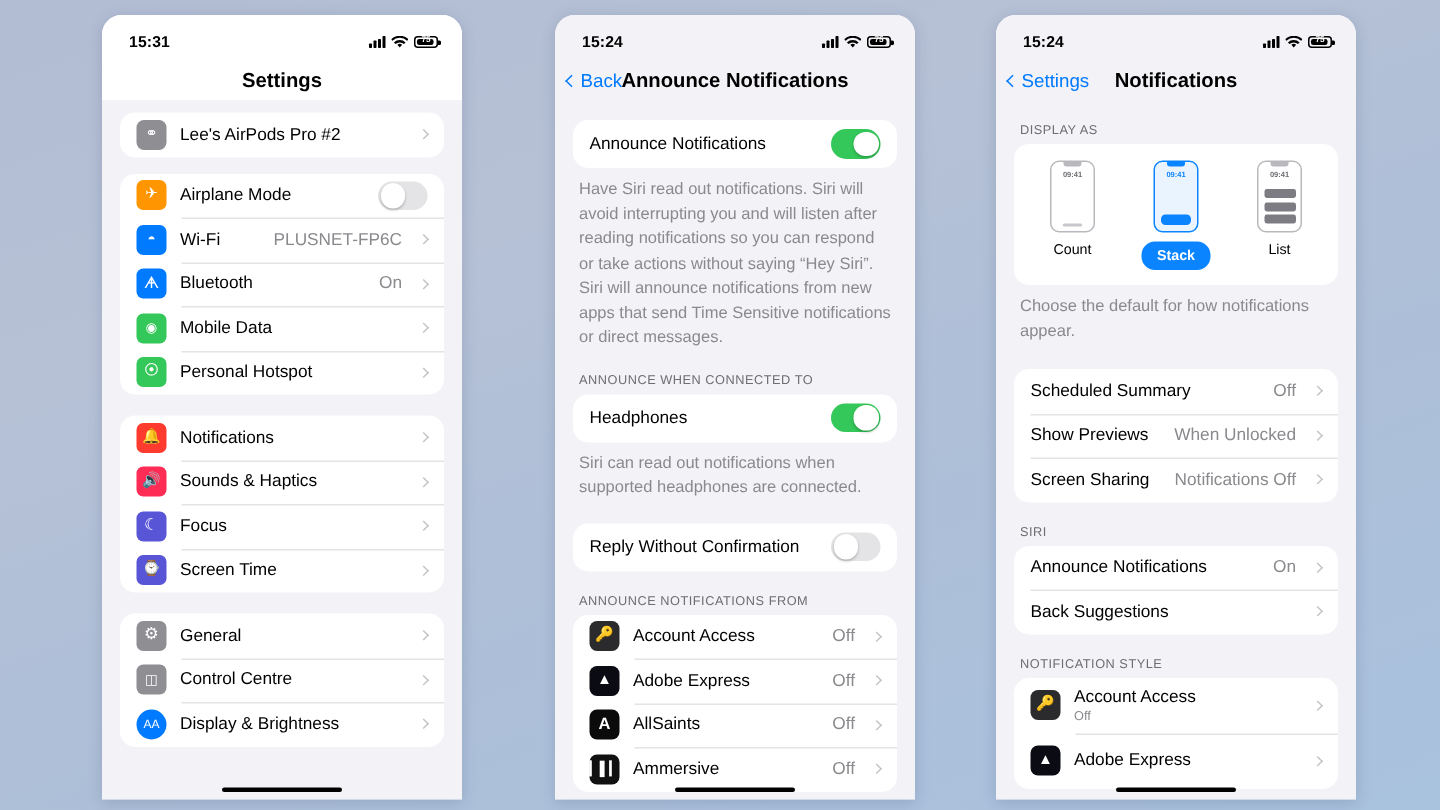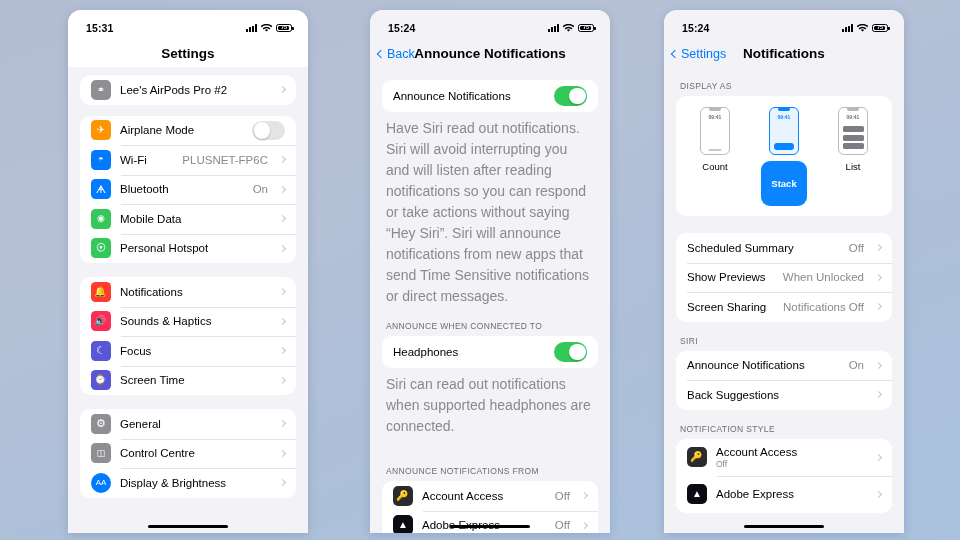--- a/index.html
+++ b/index.html
@@ -71,21 +71,21 @@
   }
   .chev-l { width: 6px; height: 6px; border-left: 1.8px solid #007aff; border-bottom: 1.8px solid #007aff; transform: rotate(45deg); }
 
   
   .screen { height: 466px; background: #f2f2f7; overflow: hidden; position: relative; }
 
   .group-header {
     font-size: 8.5px; color: #6d6d72; letter-spacing: .35px;
     padding: 14px 16px 5px; text-transform: uppercase;
   }
-  .footnote { font-size: 14px; color: #8a8a8e; line-height: 1.5; padding: 6px 16px 0; }
+  .footnote { font-size: 11px; color: #8a8a8e; line-height: 1.5; padding: 6px 16px 0; }
 
   .card { background: #fff; border-radius: 10px; margin: 0 12px; overflow: hidden; }
   .row {
     display: flex; align-items: center; gap: 9px;
     padding: 0 11px; height: 29.5px; position: relative; cursor: pointer;
   }
   .row + .row:before {
     content: ""; position: absolute; left: 41px; right: 0; top: 0; height: 1px; background: #e4e4e7;
   }
   .row.noicon + .row.noicon:before { left: 11px; }
@@ -123,21 +123,21 @@
   .mini .notch { width: 12px; height: 2.6px; background: #b9b9bd; border-radius: 0 0 2px 2px; }
   .mini .t { font-size: 5px; color:#6d6d72; margin-top: 3px; font-weight:bold; }
   .mini .hbar { position:absolute; bottom:3px; left:50%; transform:translateX(-50%); width:13px; height:1.6px; background:#c7c7cc; border-radius:1px; }
   .mini.sel { border-color:#0a84ff; background:#eaf4ff; border-width:1.6px; }
   .mini.sel .notch { background:#0a84ff; }
   .mini.sel .t { color:#0a84ff; }
   .mini.sel .stackbar { position:absolute; bottom:4px; left:4px; right:4px; height:7px; background:#0a84ff; border-radius:3px; }
   .mini .lines { position:absolute; bottom:5px; left:3.5px; right:3.5px; display:flex; flex-direction:column; gap:2.5px; }
   .mini .lines i { display:block; height:6px; background:#7c7c82; border-radius:1.6px; }
   .da-label { font-size: 9.5px; color:#000; }
-  .da-label.pill { background:#0a84ff; color:#fff; padding: 17px 10px; border-radius: 9px; font-weight:bold; }
+  .da-label.pill { background:#0a84ff; color:#fff; padding: 4px 10px; border-radius: 9px; font-weight:bold; }
 
   
   .home-ind { position:absolute; bottom:5px; left:50%; transform:translateX(-50%); width:80px; height:3.5px; background:#000; border-radius:2px; }
 
   .spacer8 { height: 8px; }
 </style>
 </head>
 <body>
 
 <div class="stage">
@@ -298,20 +298,26 @@
       <div class="group-header">ANNOUNCE WHEN CONNECTED TO</div>
       <div class="card">
         <div class="row tall">
           <span class="row-label">Headphones</span>
           <span class="sw on"></span>
         </div>
       </div>
       <div class="footnote">Siri can read out notifications when supported headphones are connected.</div>
 
       <div style="height:15px"></div>
+      <div class="card">
+        <div class="row tall">
+          <span class="row-label">Reply Without Confirmation</span>
+          <span class="sw"></span>
+        </div>
+      </div>
 
       <div class="group-header">ANNOUNCE NOTIFICATIONS FROM</div>
       <div class="card">
         <div class="row">
           <span class="ico sq" style="background:#2b2b2e;font-size:10px;">🔑</span>
           <span class="row-label">Account Access</span>
           <span class="row-value">Off</span>
           <span class="chev"></span>
         </div>
         <div class="row">
@@ -392,20 +398,21 @@
             <span class="t">09:41</span>
             <span class="lines">
                 <i></i>
                 <i></i>
                 <i></i>
               </span>
           </div>
           <span class="da-label">List</span>
         </div>
       </div>
+      <div class="footnote">Choose the default for how notifications appear.</div>
 
       <div style="height:17px"></div>
       <div class="card">
         <div class="row noicon">
           <span class="row-label">Scheduled Summary</span>
           <span class="row-value">Off</span>
           <span class="chev"></span>
         </div>
         <div class="row noicon">
           <span class="row-label">Show Previews</span>

